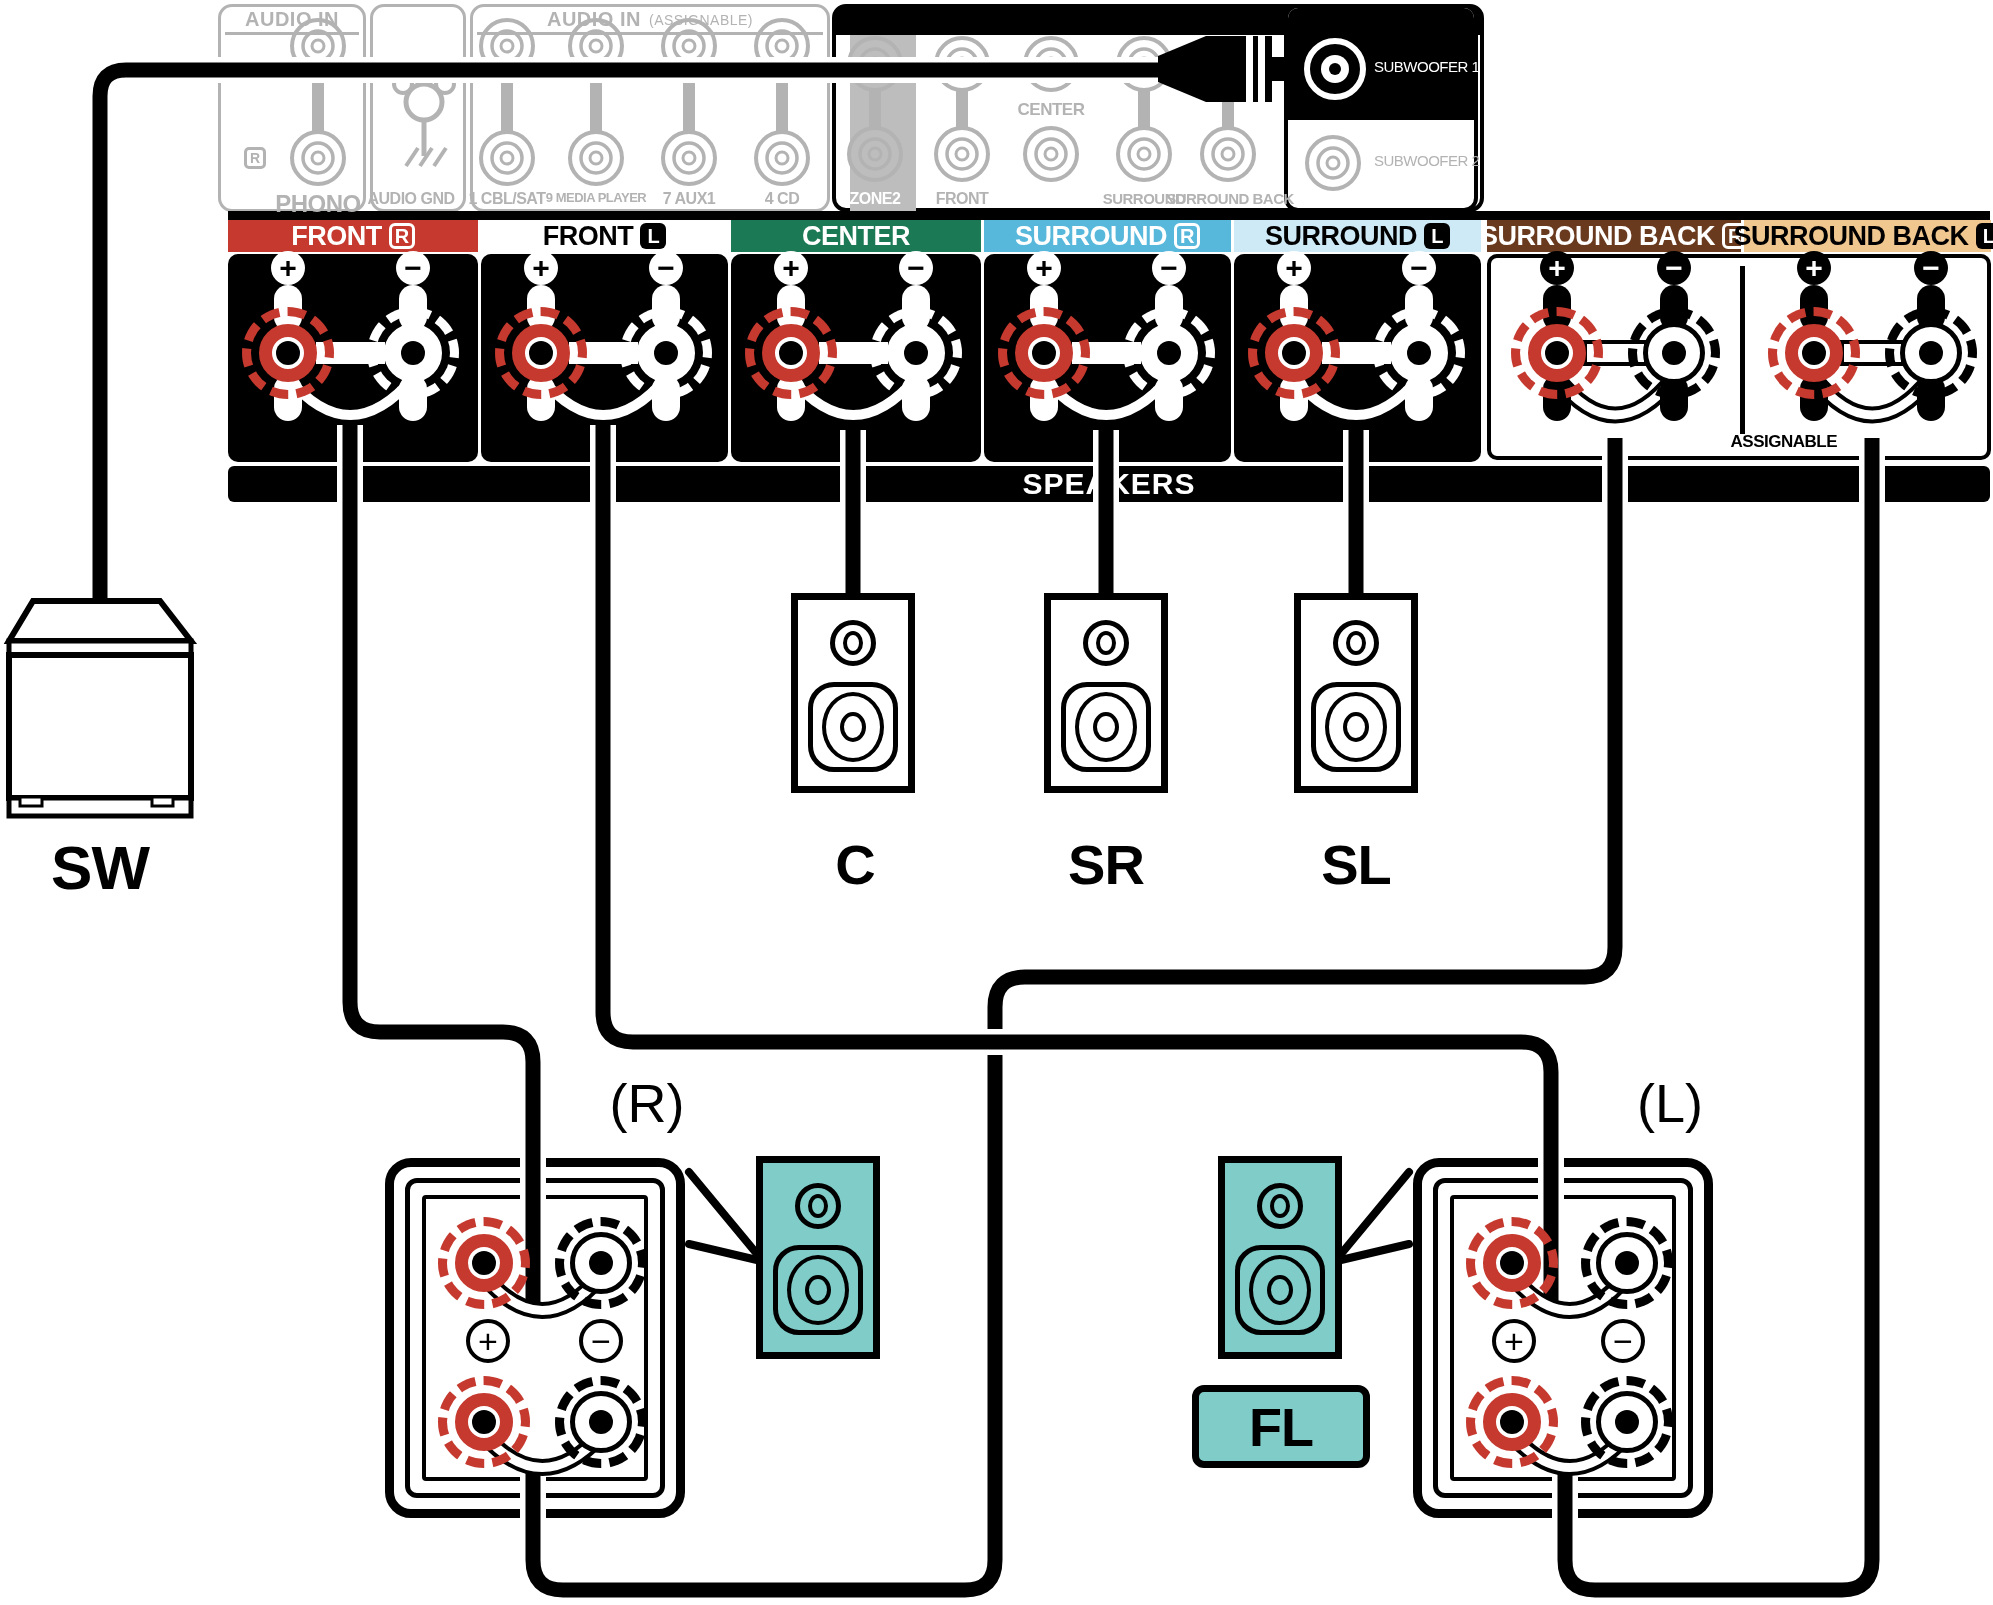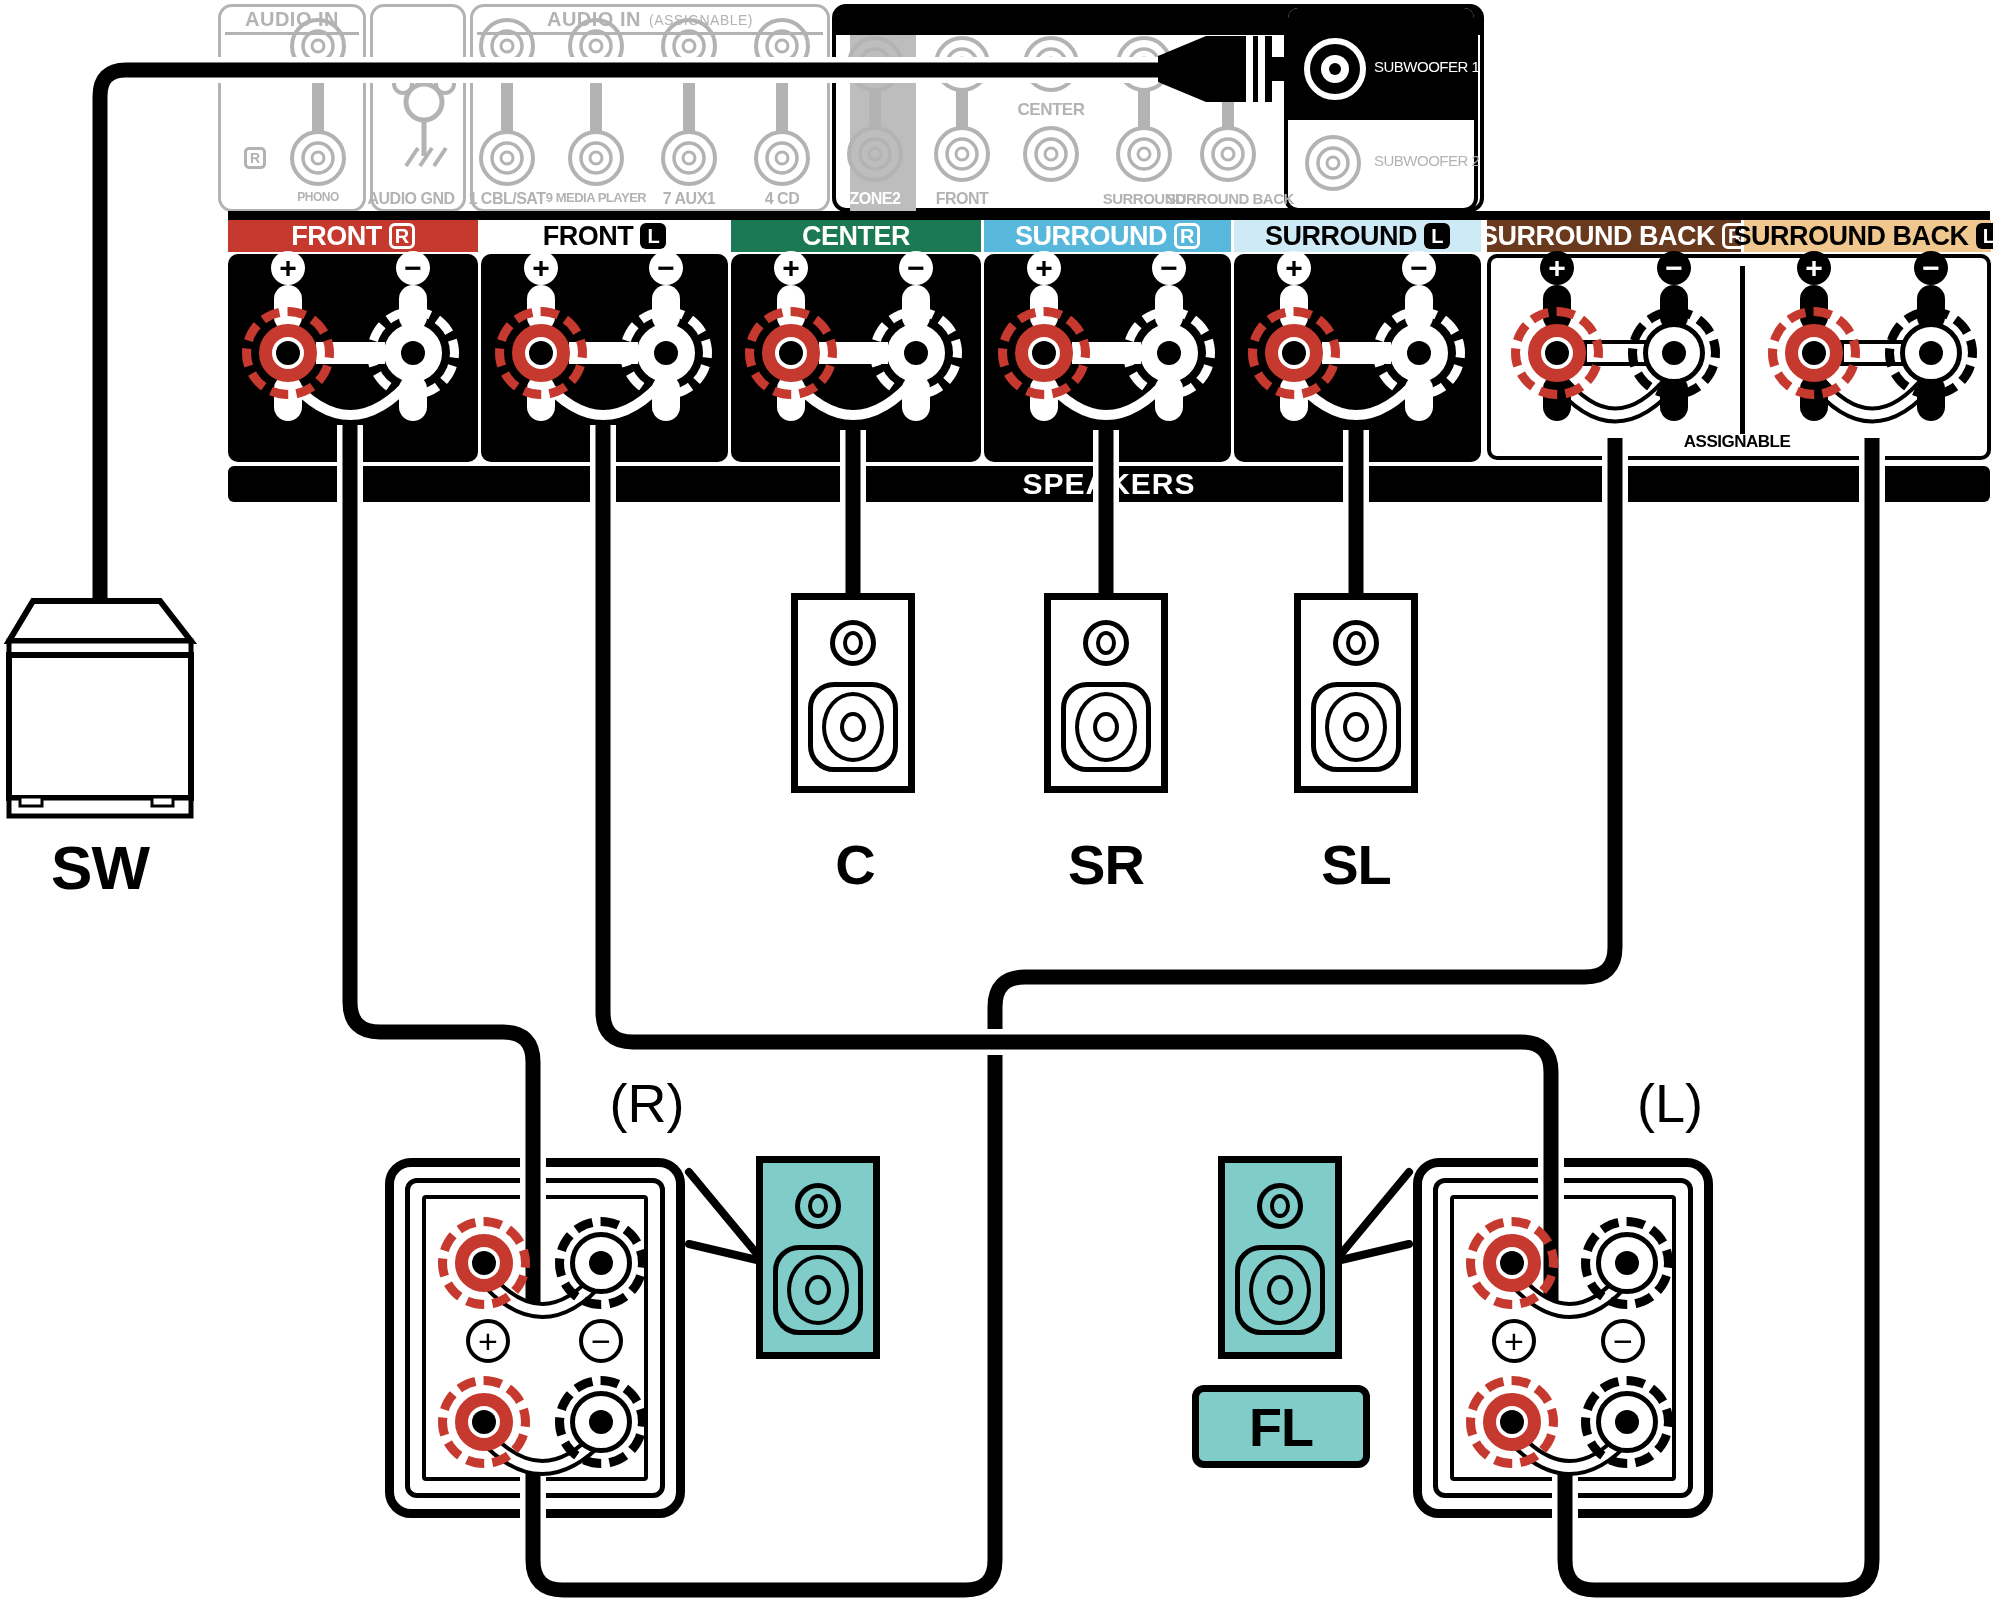--- a/index.html
+++ b/index.html
@@ -3,21 +3,21 @@
 <meta charset="utf-8">
 <style>
   html,body{margin:0;padding:0;background:#fff;font-family:"Liberation Sans",sans-serif;}
   #stage{position:relative;width:1993px;height:1605px;background:#fff;overflow:hidden;}
   #stage *{box-sizing:border-box;}
   
   .gpanel{position:absolute;border:3px solid #b3b3b3;border-radius:14px;background:#fff;z-index:1;}
   .ghead{position:absolute;left:4px;right:4px;top:0;height:28px;border-bottom:3px solid #b3b3b3;
          color:#b3b3b3;font-weight:bold;font-size:20px;display:flex;align-items:center;justify-content:center;gap:8px;letter-spacing:0.5px;}
   .ghead .suffix{font-weight:normal;font-size:14px;}
-  .glabel{position:absolute;color:#b3b3b3;font-size:12px;font-weight:bold;text-align:center;letter-spacing:-0.5px;white-space:nowrap;z-index:3;}
+  .glabel{position:absolute;color:#b3b3b3;font-size:24px;font-weight:bold;text-align:center;letter-spacing:-0.5px;white-space:nowrap;z-index:3;}
   .rbadge{position:absolute;width:22px;height:22px;border:3px solid #b3b3b3;border-radius:5px;color:#b3b3b3;
           font-size:14px;font-weight:bold;display:flex;align-items:center;justify-content:center;z-index:3;}
   
   #preout{position:absolute;left:832px;top:4px;width:652px;height:208px;border:4px solid #000;border-radius:14px;background:#fff;z-index:1;}
   #preout-head{position:absolute;left:-1px;top:-1px;right:-1px;height:28px;background:#000;border-radius:11px 11px 0 0;}
   #preout-title{position:absolute;left:0;top:0;width:548px;height:28px;color:#fff;font-weight:bold;font-size:23px;
                 display:flex;align-items:center;justify-content:center;letter-spacing:1px;}
   #zone2strip{position:absolute;left:14px;top:27px;width:66px;height:177px;background:#bdbdbd;}
   #subbox{position:absolute;left:1284px;top:4px;width:194px;height:208px;border:4px solid #000;border-radius:14px;background:#fff;overflow:hidden;z-index:1;}
   #subbox-top{position:absolute;left:0;top:0;right:0;height:112px;background:#000;}
@@ -27,21 +27,21 @@
           font-weight:bold;font-size:27px;letter-spacing:-0.5px;z-index:2;white-space:nowrap;}
   .badge{width:26px;height:26px;border-radius:6px;display:flex;align-items:center;justify-content:center;font-size:20px;font-weight:bold;flex:0 0 auto;}
   .b-o{border:3px solid #fff;color:#fff;}
   .b-f{background:#000;color:#fff;}
   .secbox{position:absolute;background:#000;border-radius:10px;z-index:1;}
   #sbwhite{position:absolute;left:1487px;top:254px;width:504px;height:206px;border:4px solid #000;border-radius:10px;background:#fff;z-index:1;}
   #sbdivider{position:absolute;left:1740px;top:266px;width:5px;height:168px;background:#000;z-index:2;}
   #topbar{position:absolute;left:228px;top:211px;width:1762px;height:9px;background:#000;z-index:1;}
   #speakers-strip{position:absolute;left:228px;top:466px;width:1762px;height:36px;background:#000;border-radius:6px;
                   display:flex;align-items:center;justify-content:center;color:#fff;font-weight:bold;font-size:30px;letter-spacing:1px;z-index:1;}
-  #assignable{position:absolute;left:1637px;top:432px;width:200px;text-align:center;font-size:17px;font-weight:bold;color:#000;z-index:2;letter-spacing:-0.5px;}
+  #assignable{position:absolute;left:1637px;top:432px;width:200px;text-align:right;font-size:17px;font-weight:bold;color:#000;z-index:2;letter-spacing:-0.5px;}
   
   .post{position:absolute;width:92px;height:92px;border-radius:50%;border:9px dashed #fff;
         display:flex;align-items:center;justify-content:center;z-index:10;}
   .post.p-red{border-color:#c5392e;}
   .post.m-light.p-white{border-color:#000;}
   .ring{width:58px;height:58px;border-radius:50%;background:#fff;display:flex;align-items:center;justify-content:center;border:13px solid #fff;}
   .p-red .ring{border-color:#c5392e;}
   .m-light.p-white .ring{border:5px solid #000;width:62px;height:62px;}
   .hole{width:24px;height:24px;border-radius:50%;background:#000;}
   .ear{position:absolute;width:28px;height:46px;border-radius:14px;background:#fff;z-index:9;}

